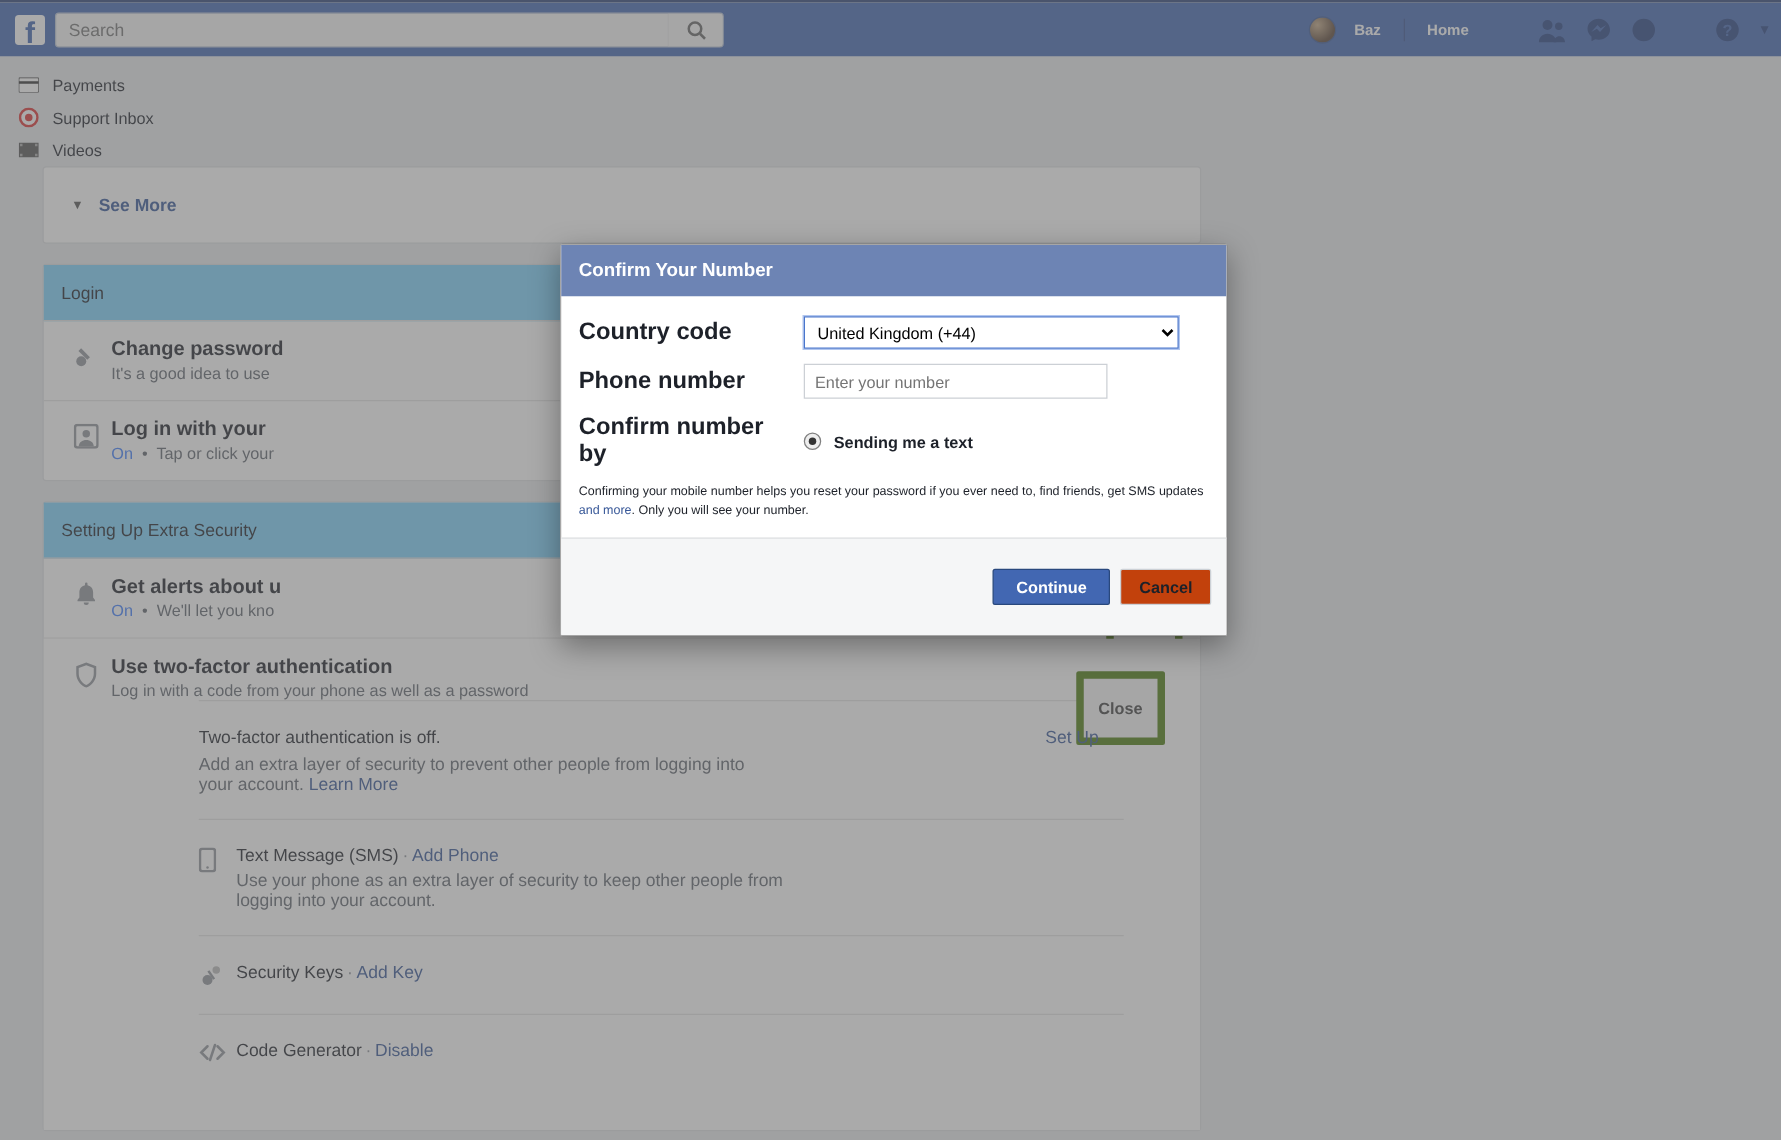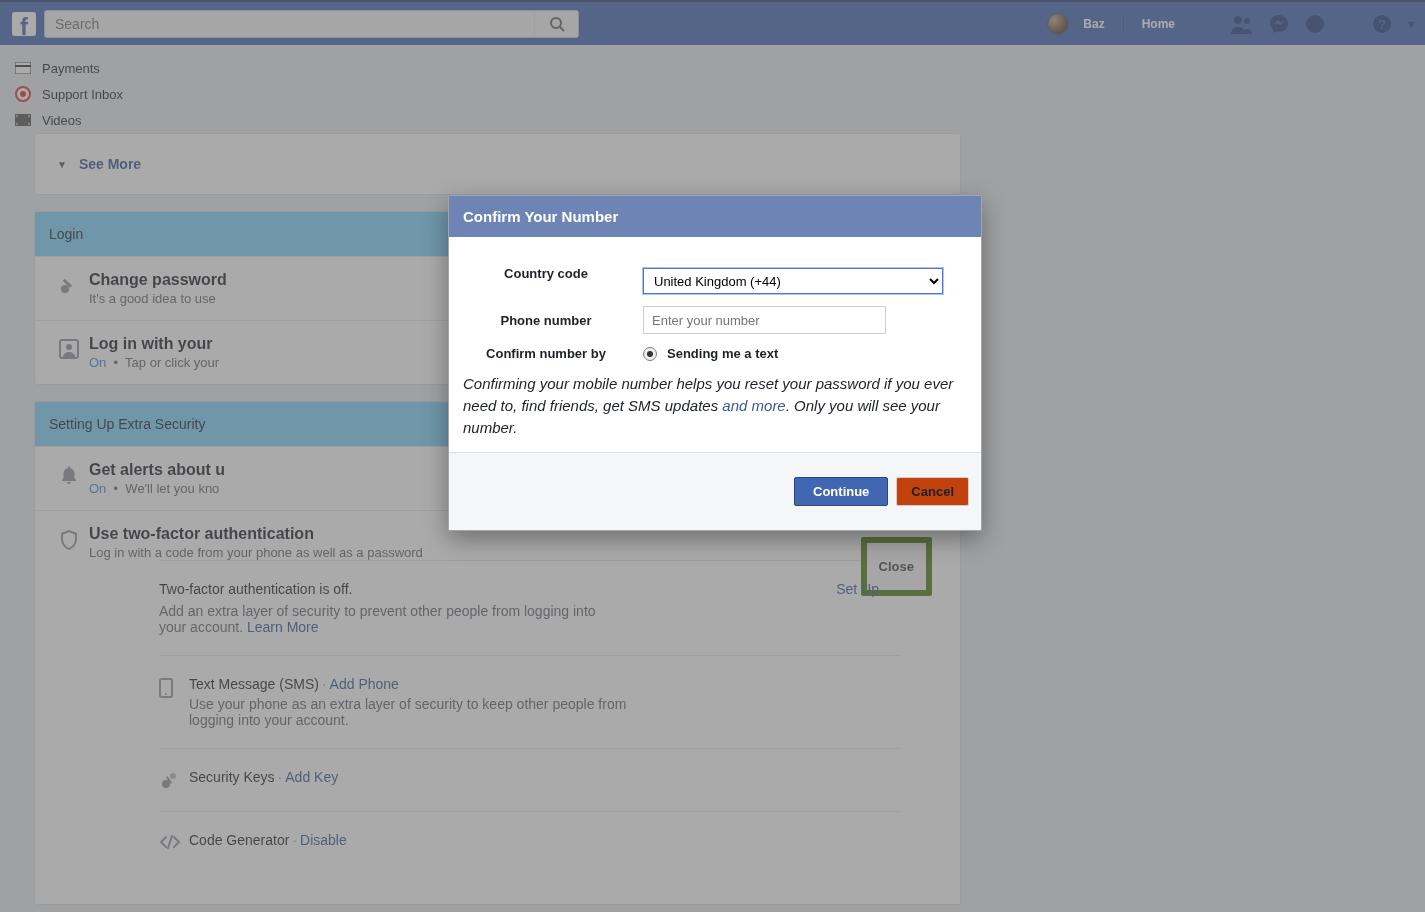--- a/index.html
+++ b/index.html
@@ -205,57 +205,55 @@
     padding: 12px 14px;
   }
   .modal-body {
     padding: 16px 14px 14px 14px;
   }
   .form-row {
     display: flex; align-items: center; margin-bottom: 12px;
   }
   .form-label {
     width: 180px;
-    text-align: center;
+    text-align: left;
     font-weight: 700;
-    font-size: 13px;
+    font-size: 19px;
     color: #1d2129;
     padding-right: 14px;
   }
   .sel {
     width: 300px; height: 26px;
     border: 1px solid #4a76cc;
     box-shadow: 0 0 0 1px #b1c6ef;
     font-size: 13px;
     padding: 0 6px;
     background: #fff;
-    margin-top: 15px;
   }
   .phone-input {
     width: 243px; height: 28px;
     border: 1px solid #ccd0d5;
     font-size: 13px;
     padding: 0 8px;
     outline: none;
   }
   .radio-wrap { display: flex; align-items: center; gap: 10px; }
   .radio-dot {
     width: 14px; height: 14px; border-radius: 50%;
     border: 1px solid #808080;
     display: inline-flex; align-items: center; justify-content: center;
     background: #eee;
   }
   .radio-dot.checked::after {
     content: ''; width: 6px; height: 6px; border-radius: 50%; background: #333;
   }
   .radio-label { font-weight: 700; font-size: 13px; }
   .modal-info {
-    font-size: 15px; color: #1d2129; line-height: 1.45;
+    font-size: 10px; color: #1d2129; line-height: 1.45;
     margin-top: 6px;
-    font-style: italic;
   }
   .modal-footer {
     background: #f5f6f7;
     border-top: 1px solid #dddfe2;
     padding: 24px 12px;
     display: flex; justify-content: flex-end; gap: 8px;
   }
   .btn-primary {
     background: #4267b2; color: #fff; border: 1px solid #29487d;
     font-weight: 700; font-size: 13px; padding: 6px 18px;

